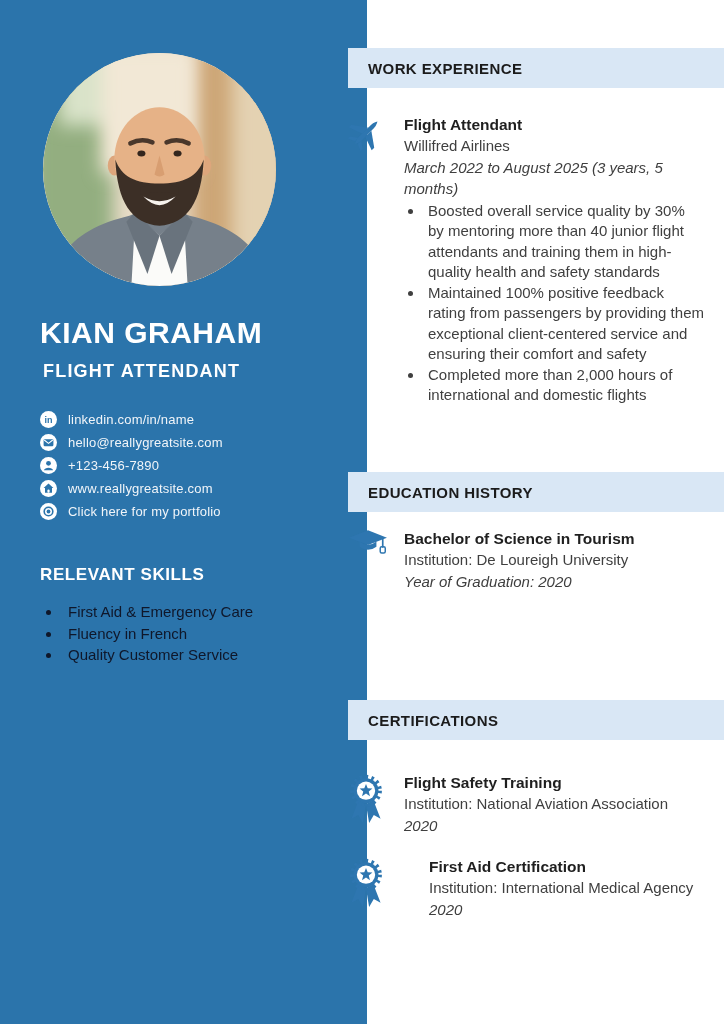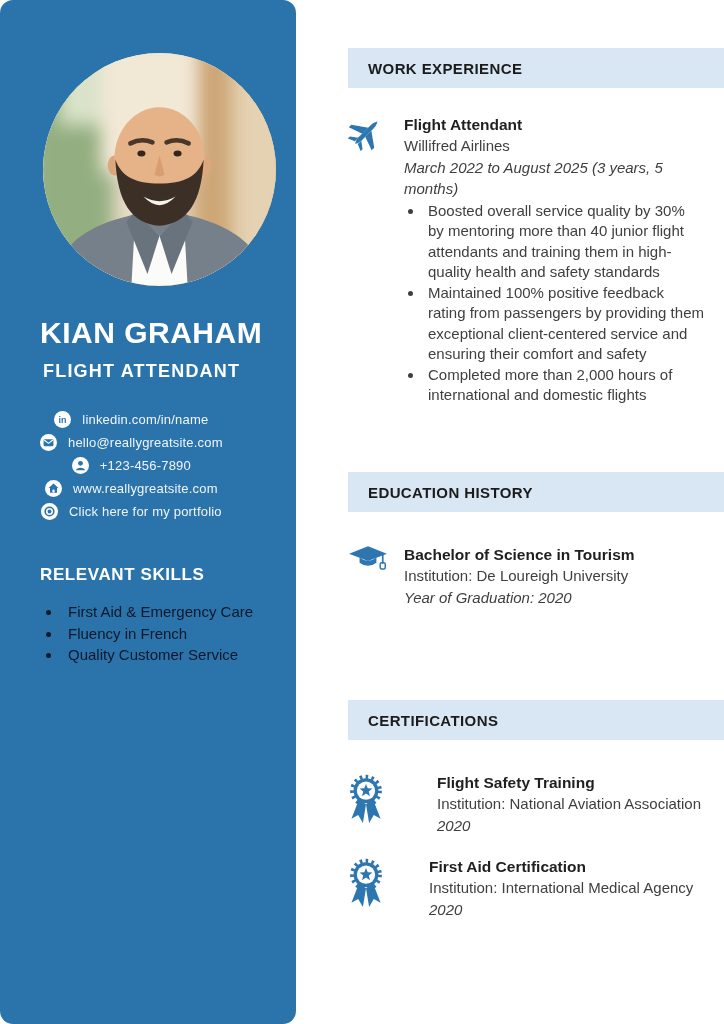--- a/index.html
+++ b/index.html
@@ -4,39 +4,39 @@
 <style>
   * { margin:0; padding:0; box-sizing:border-box; }
   html,body { background:#ffffff; }
   body { font-family:"Liberation Sans", sans-serif; }
   .page {
     position:relative; width:724px; height:1024px; background:#ffffff;
     overflow:hidden; margin:0 auto;
   }
   
   .sidebar {
-    position:absolute; left:0; top:0; width:296px; height:1024px;
-    background:#2b74ab; color:#ffffff;border-radius:13px;
+    position:absolute; left:0; top:0; width:367px; height:1024px;
+    background:#2b74ab; color:#ffffff;
   }
   .avatar {
     position:absolute; left:43px; top:53px; width:233px; height:233px;
     border-radius:50%; overflow:hidden; background:#e9dcc8;
   }
   .avatar svg { display:block; width:100%; height:100%; }
   .person-name {
     position:absolute; left:40px; top:316px; font-size:30px; font-weight:800;
     letter-spacing:0.5px; color:#ffffff; white-space:nowrap;
   }
   .person-title {
     position:absolute; left:43px; top:361px; font-size:18px; font-weight:700;
     letter-spacing:1.2px; color:#ffffff; white-space:nowrap;
   }
   .contacts {
     position:absolute; left:40px; top:411px; list-style:none;
-    display:flex; flex-direction:column; gap:6px;align-items:center;
+    display:flex; flex-direction:column; gap:6px;
   }
   .contact { display:flex; align-items:center; gap:11px; height:17px; }
   .cicon { width:17px; height:17px; flex:none; }
   .cicon svg { display:block; width:17px; height:17px; }
   .contact-text { font-size:13px; color:#f1f5f9; letter-spacing:0.2px; white-space:nowrap; }
   .skills-heading {
     position:absolute; left:40px; top:565px; font-size:17px; font-weight:800;
     letter-spacing:0.6px; color:#ffffff;
   }
   .skills {
@@ -50,22 +50,22 @@
   #work-section { top:48px; }
   #education-section { top:472px; }
   #certifications-section { top:700px; }
   .sec-bar {
     margin-left:29px; height:40px; background:#d9e7f5;
     display:flex; align-items:center; padding-left:20px;
     font-size:15px; font-weight:800; letter-spacing:0.4px; color:#1b1b1b;
   }
   .entry { display:flex; margin-left:29px; padding-right:20px; }
   .entry.first { margin-top:26px; }
-  .entry.edu { margin-top:32px; }
-  .entry.cert1 { margin-top:32px;gap:33px; }
+  .entry.edu { margin-top:16px; }
+  .entry.cert1 { margin-top:32px; }
   .entry.cert2 { margin-top:20px;gap:25px; }
   .entry-icon { width:56px; flex:none; padding-top:1px; }
   .entry-icon svg { display:block; }
   .entry-body { flex:1; max-width:302px; }
   .entry-title { font-size:15.5px; font-weight:800; color:#1f1f1f; line-height:21px; }
   .entry-line { font-size:15px; color:#3f3f3f; line-height:21.5px; }
   .italic { font-style:italic; }
   .entry-bullets {
     margin:1px 0 0 0; padding-left:20px; font-size:15px; color:#3f3f3f;
     line-height:20.5px;

